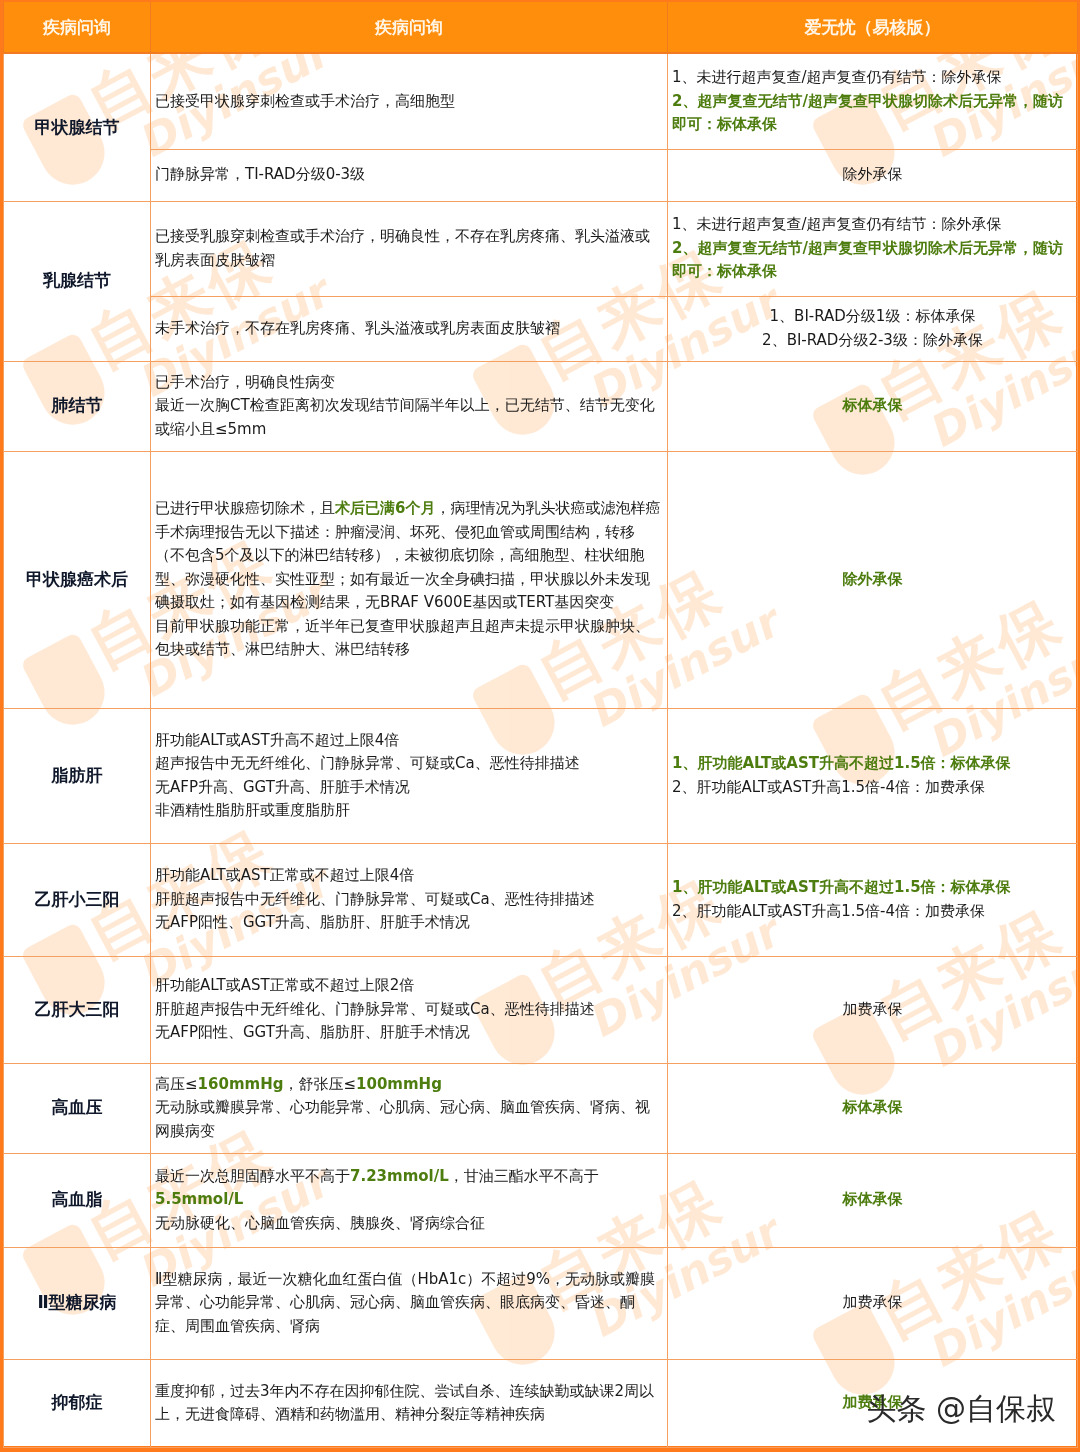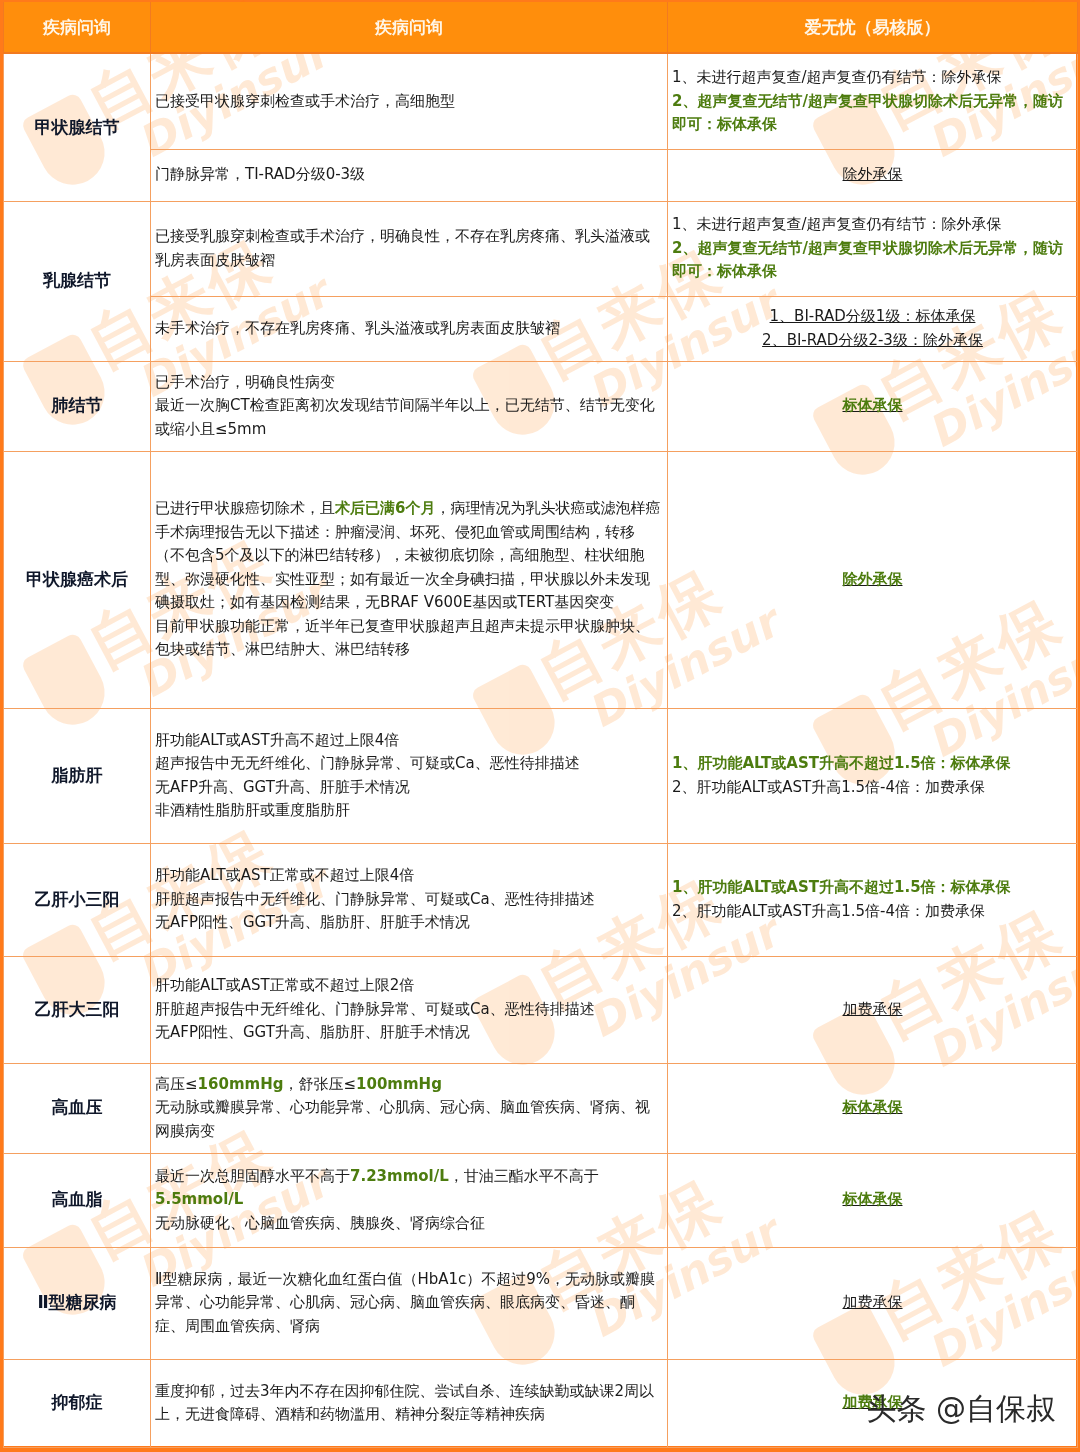--- a/index.html
+++ b/index.html
@@ -7,21 +7,21 @@
          font-family: "DejaVu Sans", "Liberation Sans", sans-serif; }
   .frame { position: absolute; left: 0; top: 0; width: 1080px; height: 1452px;
            box-sizing: border-box; border: 4px solid #FF7A1A; border-top-width: 3px; border-bottom-width: 6px; }
   table { position: absolute; left: 3px; top: 2px; width: 1074px; border-collapse: collapse; table-layout: fixed; z-index: 2; }
   col.c1 { width: 147px; } col.c2 { width: 517px; } col.c3 { width: 410px; }
   th { background: #FF8E0C; color: #FFF6E8; font-size: 17px; font-weight: bold; height: 50px;
        border-left: 1px solid #F27A20; border-right: 1px solid #F27A20; border-bottom: 2px solid #F27A20; text-align: center; padding: 0; }
   td { border: 1.5px solid #F5A060; font-size: 15px; color: #1a1a1a; line-height: 23.5px; padding: 0 4px; vertical-align: middle; background: transparent; }
   td.disease { text-align: center; font-weight: bold; font-size: 17px; color: #0f172a; }
   td.result { padding-left: 4px; margin-top: 20px; }
-  td.center { text-align: center; text-decoration: underline; }
+  td.center { text-align: center; }
   .red { color: #4d7c0f; font-weight: bold; }
   .line { display: block; }
   .watermark { position: absolute; z-index: 1; pointer-events: none; opacity: 0.16; transform: rotate(-28deg); color: #FF7A00; font-weight: bold; }
   .wm-cn { font-size: 62px; letter-spacing: 4px; display: block; line-height: 64px; }
   .wm-en { font-size: 44px; display: block; line-height: 46px; margin-left: 30px; font-style: italic; }
   .wm-logo { position: absolute; left: -70px; top: 8px; width: 64px; height: 84px; border-radius: 10px 10px 36px 36px; background: #FF7A00; }
   .footer-mark { position: absolute; right: 24px; bottom: 22px; z-index: 3; font-size: 30px; color: #2a2a2a; }
 </style>
 </head>
 <body>

